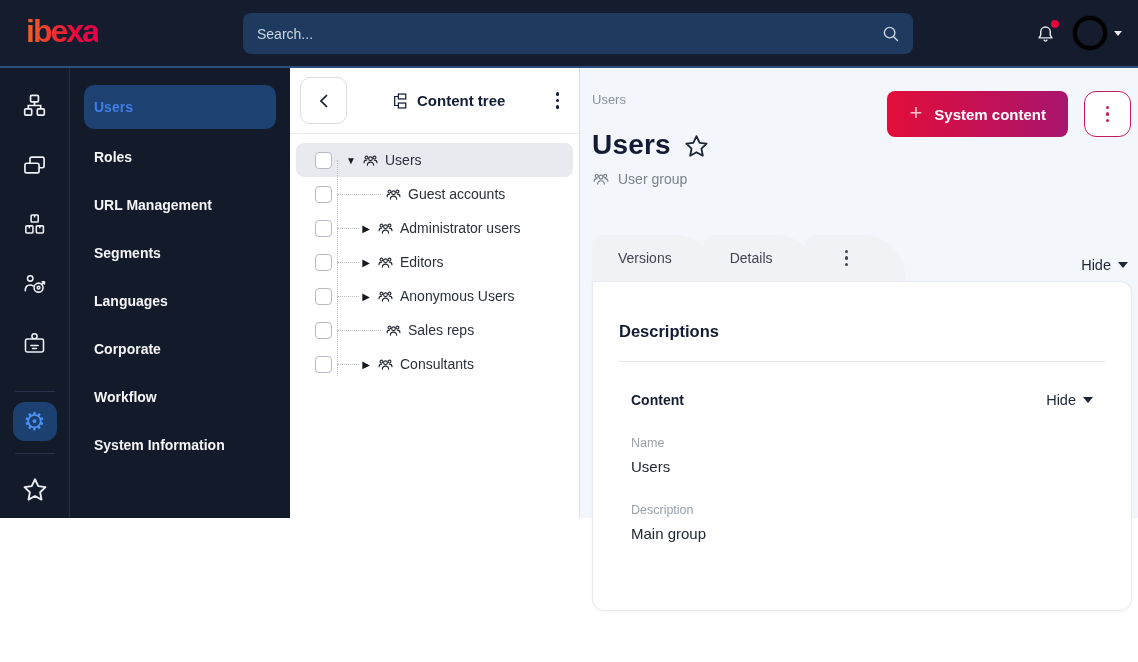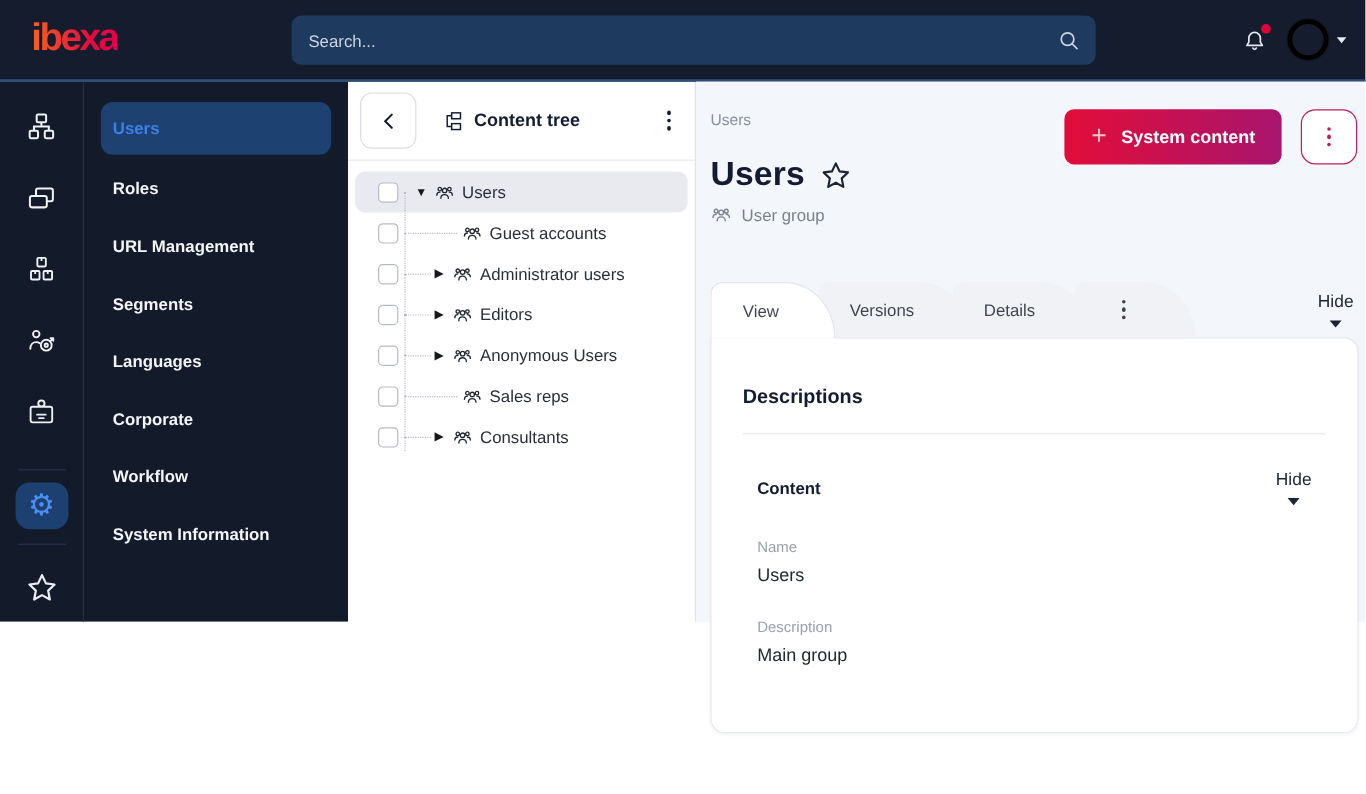--- a/index.html
+++ b/index.html
@@ -49,21 +49,21 @@
   .sidebar { width:220px; background:#131a2a; padding-top:17px; }
   .side-item { height:36px; margin:0 14px 12px; border-radius:10px; display:flex;
     align-items:center; padding-left:10px; color:#f3f5f8; font-size:14px;
     font-weight:600; cursor:pointer; }
   .side-item.selected { background:#1d4170; color:#3f7fe8; height:44px; margin-bottom:10px;}
 
   
   .treepanel { width:290px; background:#fff; border-right:1px solid #dfe2e8;
     display:flex; flex-direction:column; }
   .tree-header { height:66px; display:flex; align-items:center; padding:0 14px 0 10px;
-    border-bottom:1px solid #e7e9ee; flex:0 0 auto;}
+    border-bottom:1px solid #e7e9ee; flex:0 0 auto;gap:22px;}
   .back-btn { width:47px; height:47px; border-radius:10px; border:1px solid #d9dce3;
     background:#fff; display:flex; align-items:center; justify-content:center; cursor:pointer; }
   .tree-title-grp { display:flex; align-items:center; gap:8px; margin-left:22px; color:#131c33; }
   .tree-title { font-size:15px; font-weight:700; color:#131c33; }
   .kebab { display:flex; flex-direction:column; gap:3px; cursor:pointer; padding:6px; margin-left:auto;}
   .kebab i { width:3.5px; height:3.5px; border-radius:50%; background:#131c33; display:block; }
 
   .tree-rows { position:relative; padding-top:9px; }
   .tree-vguide { position:absolute; left:47px; top:26px; height:216px;
     border-left:1px dotted #b9bdc7; z-index:3; }
@@ -107,21 +107,21 @@
   .tab { height:46px; background:#f1f2f5; border-radius:10px 0 0 0;
     border-top-right-radius:42px 46px; display:flex; align-items:center;
     padding:0 46px 0 26px; font-size:14px; color:#3f4550; cursor:pointer;
     margin-right:-14px; }
   .tab.active { background:#fff; border:1px solid #e2e5eb; border-bottom:none;
     z-index:3; height:47px; margin-bottom:-1px; }
   .tab-kebab { padding:0 52px 0 34px; }
   .tab-kebab .kebab { margin:0; }
   .tab-kebab .kebab i { background:#3f4550; }
   .hide-link { position:absolute; right:4px; bottom:8px; display:flex; align-items:center;
-    gap:7px; font-size:14.5px; color:#1b2534; cursor:pointer;flex-direction:column; }
+    gap:7px; font-size:14.5px; color:#1b2534; cursor:pointer; }
   .hide-caret { width:0; height:0; border-left:5px solid transparent;
     border-right:5px solid transparent; border-top:6px solid #1b2534; }
 
   .card { position:relative; z-index:1; background:#fff; border:1px solid #e7eaf0;
     border-radius:0 12px 12px 12px; height:330px; box-shadow:0 1px 3px rgba(20,30,60,.05);
     padding:28px 26px 0; }
   .card-h1 { font-size:16.5px; font-weight:700; color:#131c33; margin:12px 0 20px; }
   .card-div { border-bottom:1px solid #e4e7ec; }
   .section-head { display:flex; align-items:center; justify-content:space-between;
     margin-top:30px; padding:0 12px; }
@@ -397,23 +397,20 @@
         </span>
       </div>
       <div class="subtitle">
         <svg width="18" height="18">
             <use href="#i-group"></use>
           </svg>
         <span>User group</span>
       </div>
 
       <div class="tabs-row">
-        <div class="tab active">
-          <span>View</span>
-        </div>
         <div class="tab">
           <span>Versions</span>
         </div>
         <div class="tab">
           <span>Details</span>
         </div>
         <div class="tab tab-kebab">
           <div class="kebab">
               <i></i>
               <i></i>

